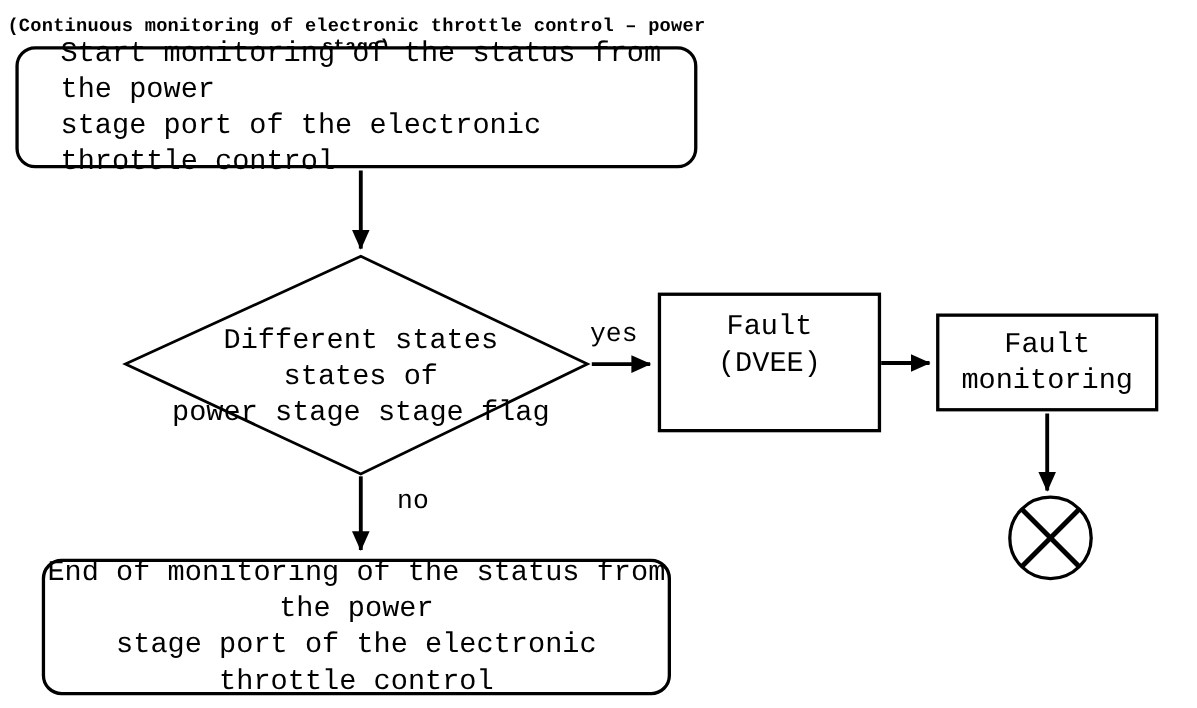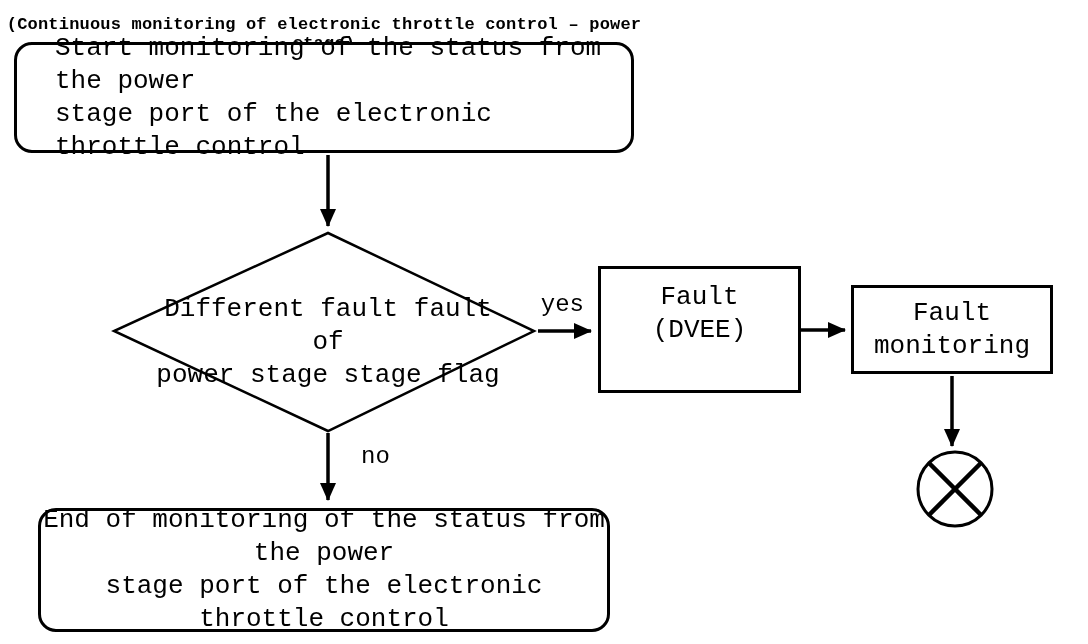--- a/index.html
+++ b/index.html
@@ -98,21 +98,21 @@
     letter-spacing: 0.2px;
   }
   .branch-label {
     position: absolute;
     font-size: 24px;
   }
   .label-yes {
     left: 532px;
     top: 291px;
     width: 52px;
-    text-align: right;
+    text-align: center;
   }
   .label-no {
     left: 361px;
     top: 443px;
   }
 </style>
 </head>
 <body>
 
 <div class="canvas">
@@ -144,21 +144,21 @@
   </svg>
 
   <div class="diagram-title">(Continuous monitoring of electronic throttle control – power stage)</div>
 
   <div class="node rounded start-box">
     <div>Start monitoring of the status from the power</div>
     <div>stage port of the electronic throttle control</div>
   </div>
 
   <div class="decision-text">
-    <div>Different fault fault of</div>
+    <div>Different states states of</div>
     <div>power stage stage flag</div>
   </div>
 
   <div class="branch-label label-yes">yes</div>
   <div class="branch-label label-no">no</div>
 
   <div class="node fault-box">
     <div>Fault</div>
     <div>(DVEE)</div>
   </div>

